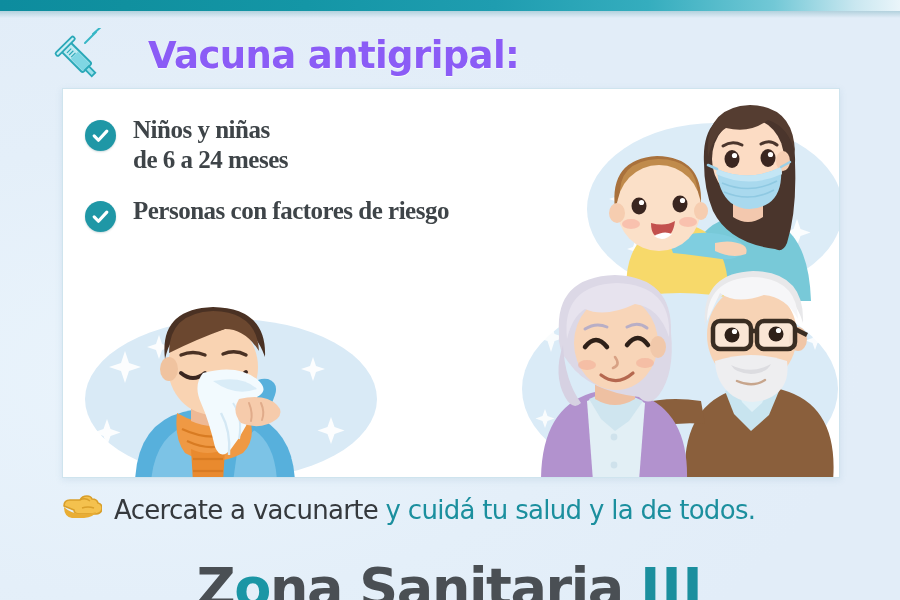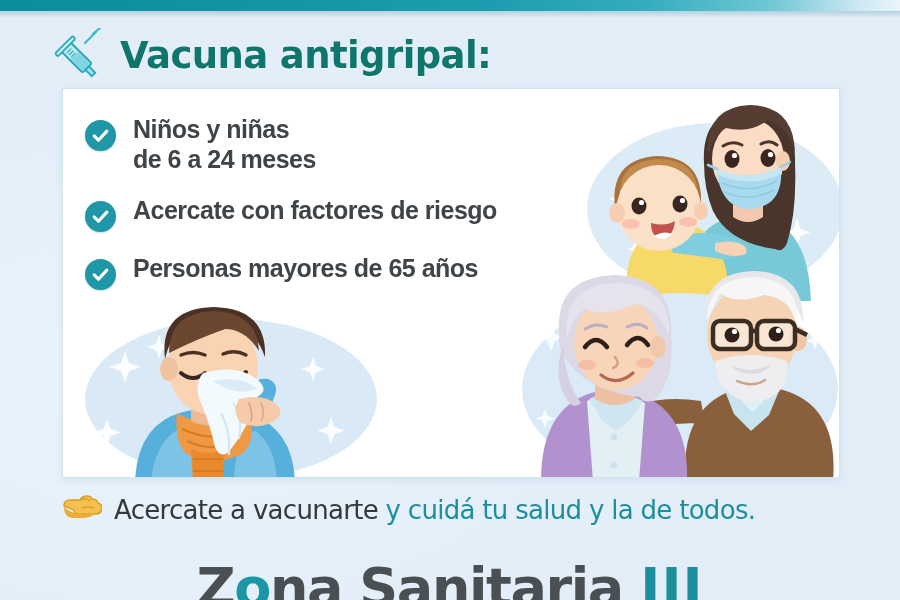--- a/index.html
+++ b/index.html
@@ -31,23 +31,24 @@
   }
 
   
   .heading {
     position:absolute; left:52px; top:28px;
     display:flex; align-items:center; gap:14px;
   }
   .syringe-icon { width:54px; height:54px; display:block; }
   .heading-text {
     font-family:"DejaVu Sans", sans-serif;
-    font-size:37px; font-weight:bold; color:#0f766e;
+    font-size:37px; font-weight:bold; color:#8b5cf6;
     letter-spacing:-.6px; white-space:nowrap;
     text-shadow:0 1px 1px rgba(255,255,255,.8);
+    margin-left:28px;
   }
 
   
   .card {
     position:absolute; left:62px; top:88px; width:778px; height:390px;
     background:#ffffff;
     border:1px solid #cfe4ee;
     box-shadow:0 2px 7px rgba(90,140,170,.14);
     overflow:hidden;
   }
@@ -61,21 +62,21 @@
   .bullet { display:flex; align-items:flex-start; gap:17px; }
   .check-icon {
     flex:0 0 auto; width:31px; height:31px; margin-top:5px;
     border-radius:50%;
     background:#1f97a6;
     display:flex; align-items:center; justify-content:center;
     box-shadow:0 1px 2px rgba(0,70,85,.2);
   }
   .check-icon svg { width:19px; height:19px; display:block; }
   .bullet-text {
-    font-family:Liberation Sans, sans-serif;
+    font-family:Liberation Serif, serif;
     font-size:25px; font-weight:bold; color:#3e4448;
     line-height:1.18; letter-spacing:-.5px; white-space:pre-line;
   }
 
   
   .illus { position:absolute; }
   .illus svg { display:block; }
 
   #illus-mother-baby  { right:-4px;  top:2px;   width:268px; height:210px; z-index:2; }
   #illus-elderly      { right:-6px;  top:180px; width:330px; height:212px; z-index:3; }
@@ -336,31 +337,23 @@
       <span class="bullet-text">Niños y niñas
 de 6 a 24 meses</span>
     </div>
 
     <div class="bullet">
       <span class="check-icon">
         <svg viewBox="0 0 24 24">
             <path d="M4 12.6 L9.4 18 L20 6.4" fill="none" stroke="#ffffff" stroke-width="4" stroke-linecap="round" stroke-linejoin="round"></path>
           </svg>
       </span>
-      <span class="bullet-text">Acercate con factores de riesgo</span>
+      <span class="bullet-text">Personas con factores de riesgo</span>
     </div>
 
-    <div class="bullet">
-      <span class="check-icon">
-        <svg viewBox="0 0 24 24">
-            <path d="M4 12.6 L9.4 18 L20 6.4" fill="none" stroke="#ffffff" stroke-width="4" stroke-linecap="round" stroke-linejoin="round"></path>
-          </svg>
-      </span>
-      <span class="bullet-text">Personas mayores de 65 años</span>
-    </div>
 
   </div>
 </div>
 
 <div class="cta">
   <span>
     <svg class="hand-icon" viewBox="0 0 40 32">
       <path d="M2 12 q0 -6 6 -6 h10 q2 -4 7 -4 q4 0 5 3 q5 0 6 4 q4 1 4 5 q0 5 -6 6 h-16 q-6 0 -6 -4z" fill="#f4c14e" stroke="#d99f2a" stroke-width="1.6" stroke-linejoin="round"></path>
       <path d="M2 13 q0 10 8 11 h12 q10 -1 12 -6 q-8 3 -16 2 q-10 -1 -16 -7z" fill="#e9ad34"></path>
       <path d="M18 6 q5 -3 10 1" stroke="#d99f2a" stroke-width="1.4" fill="none"></path>

